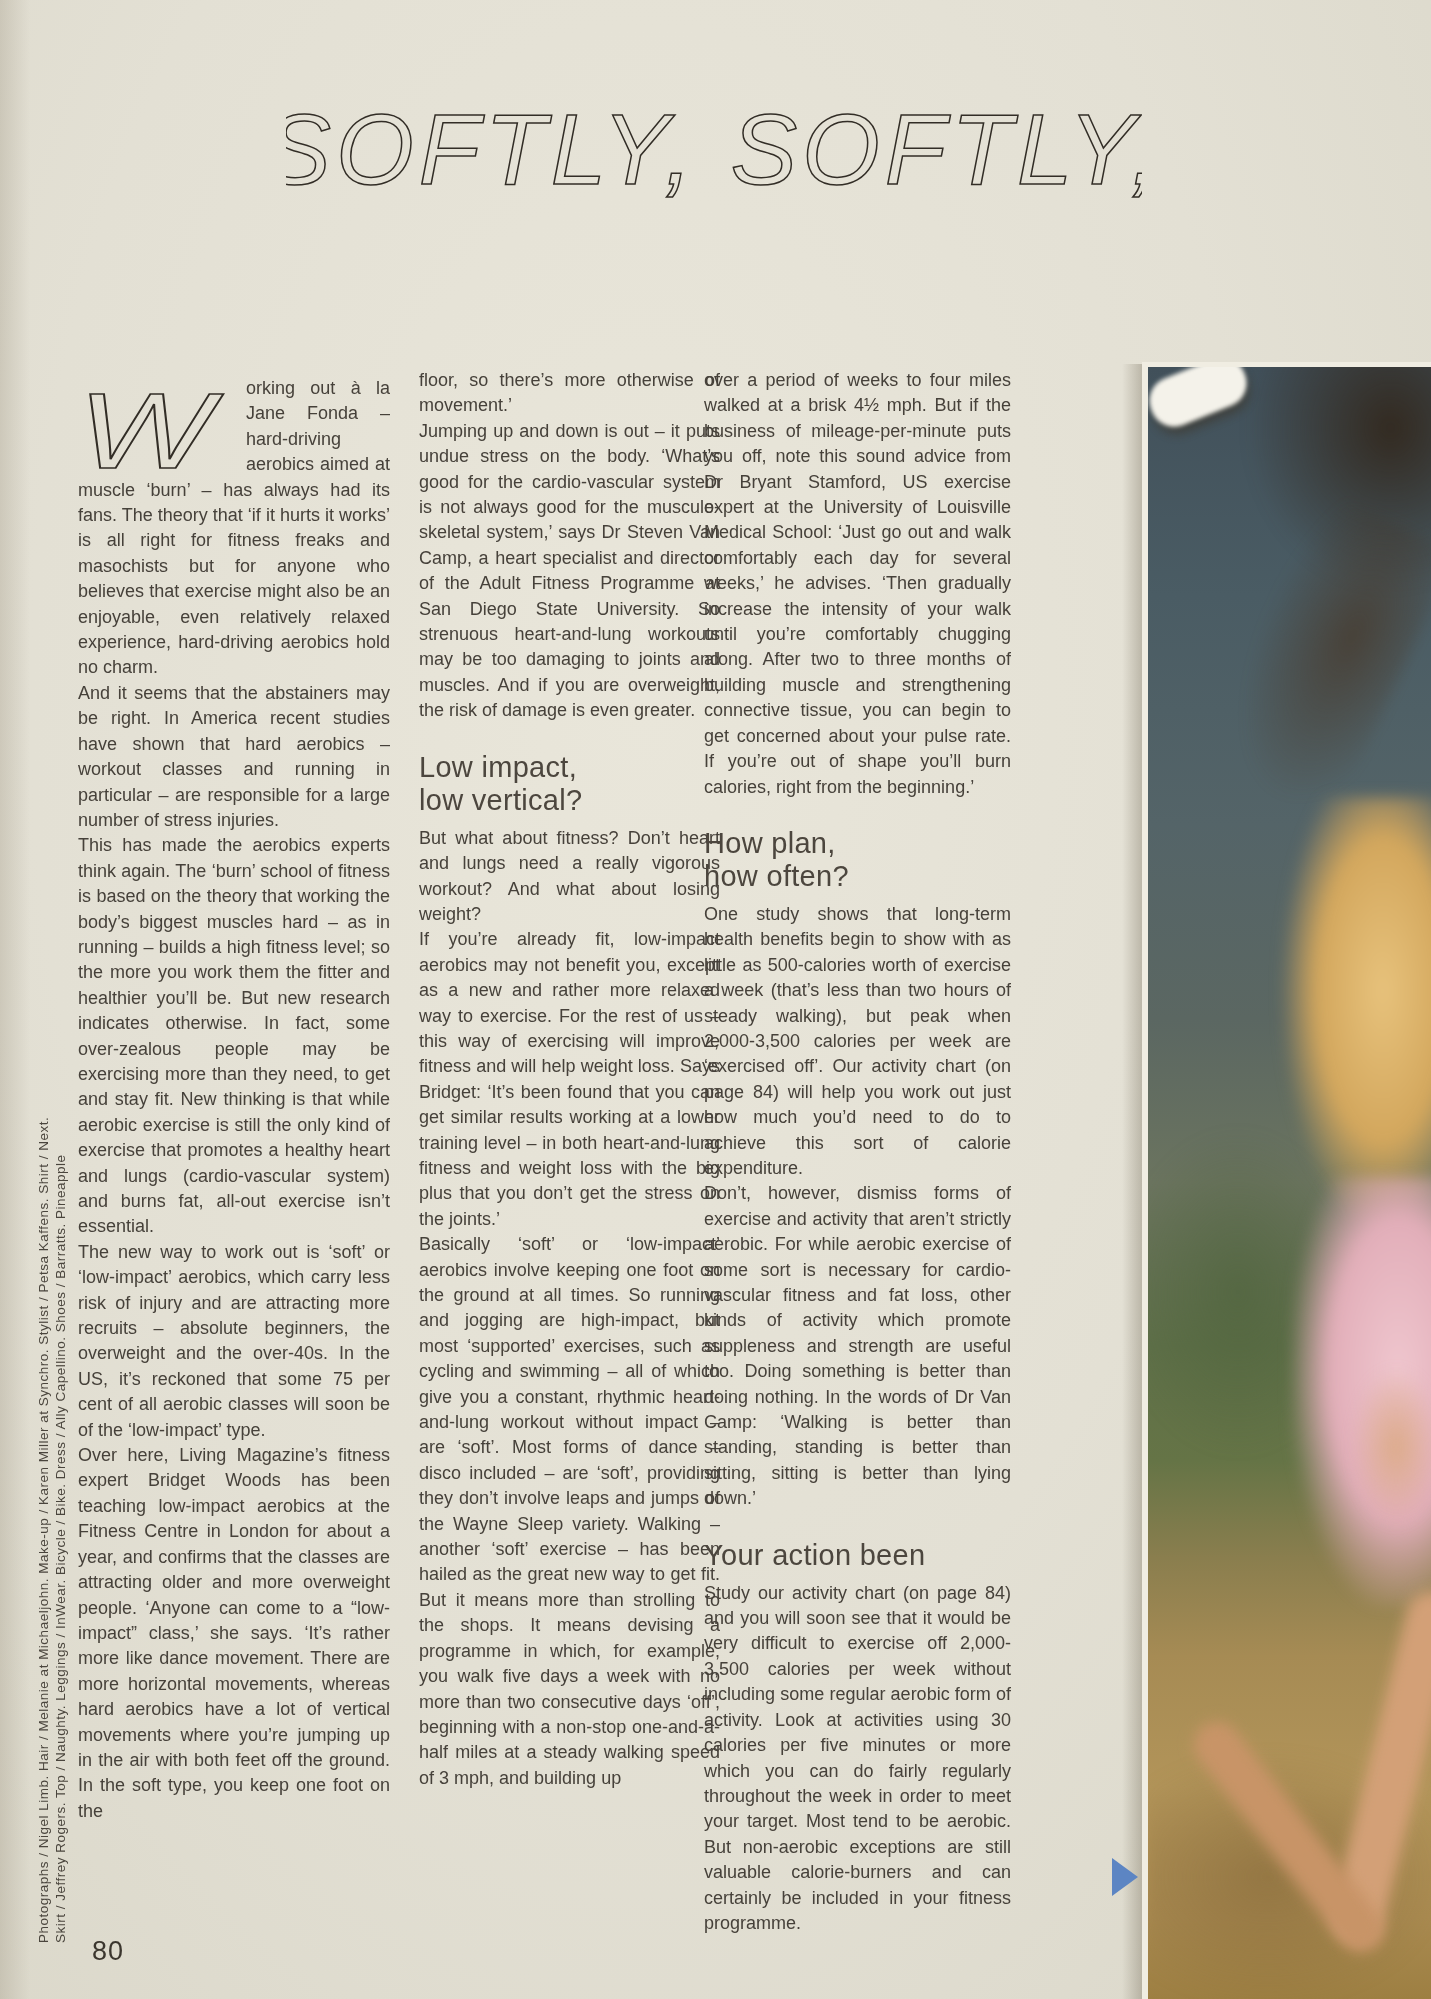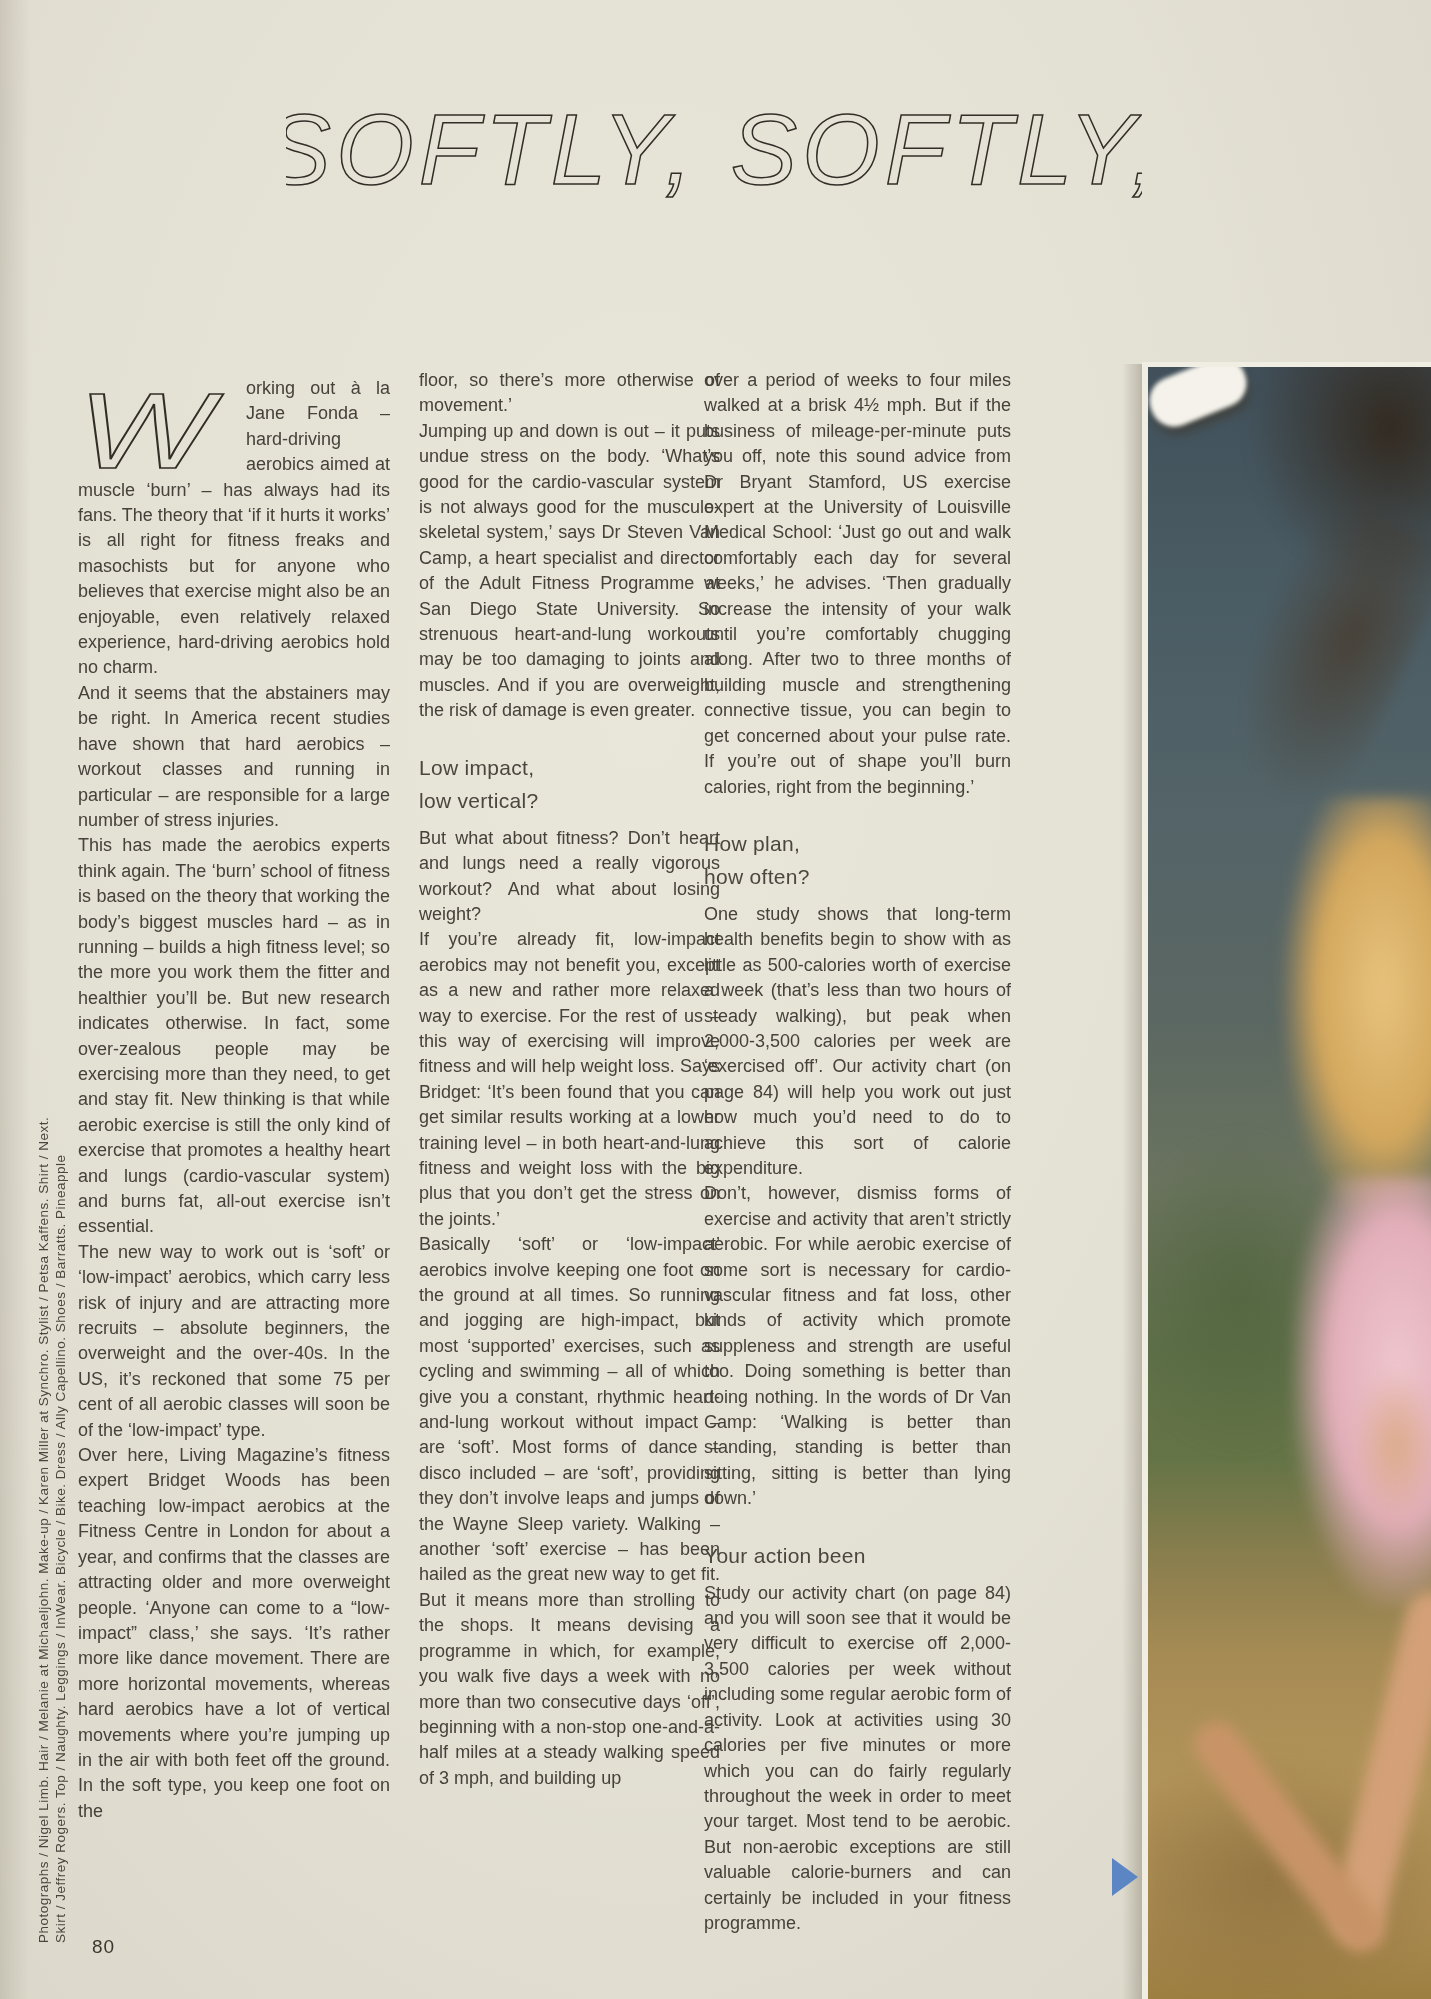--- a/index.html
+++ b/index.html
@@ -36,21 +36,21 @@
   .col3{left:704px;top:368px;width:307px;height:1565px;overflow:hidden;}
 
   .dropcap{
     float:left;
     width:158px;height:92px;
     margin:6px 10px 2px 0;
   }
 
   .heading{
     font-weight:300;
-    font-size:21px;
+    font-size:29px;
     line-height:33px;
     letter-spacing:0.3px;
     color:#4c463e;
     margin:27px 0 9px 0;
     text-align:left;
   }
   .heading span{display:block;}
 
   
   .credits{
@@ -60,21 +60,21 @@
     transform:rotate(-90deg);
     font-size:13.5px;line-height:16.5px;
     letter-spacing:0.5px;
     color:#4a453d;
     white-space:nowrap;
   }
 
   
   .pagenum{
     position:absolute;left:92px;top:1936px;
-    font-size:19px;color:#3b362e;letter-spacing:1px;
+    font-size:27px;color:#3b362e;letter-spacing:1px;
   }
 
   
   .photo-shadow{
     position:absolute;left:1122px;top:364px;width:20px;height:1635px;
     background:linear-gradient(to right, rgba(0,0,0,0), rgba(85,75,55,0.28));
   }
   .photo{
     position:absolute;left:1142px;top:362px;width:289px;height:1637px;
     border-left:6px solid #f0ede2;border-top:5px solid #f0ede2;

